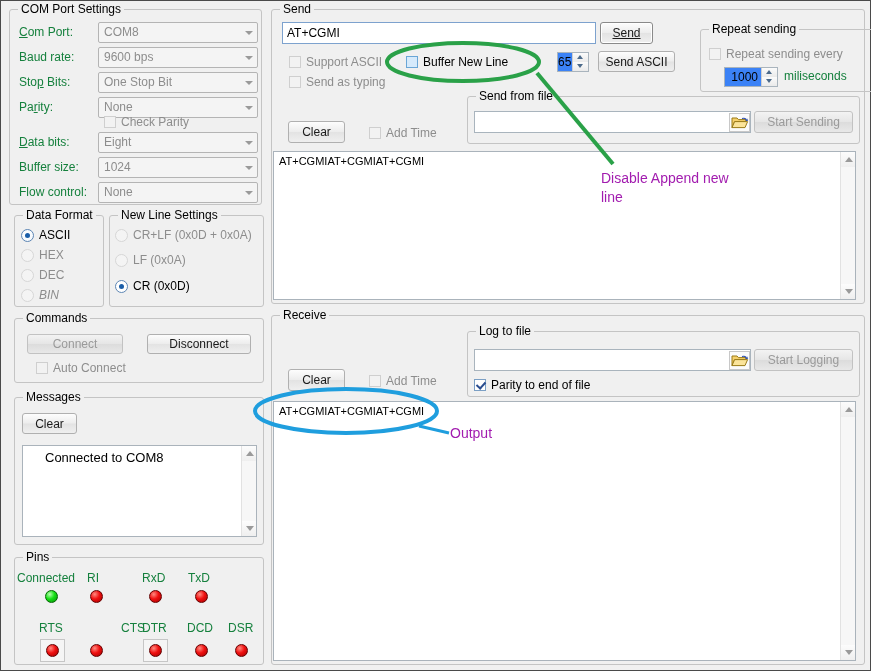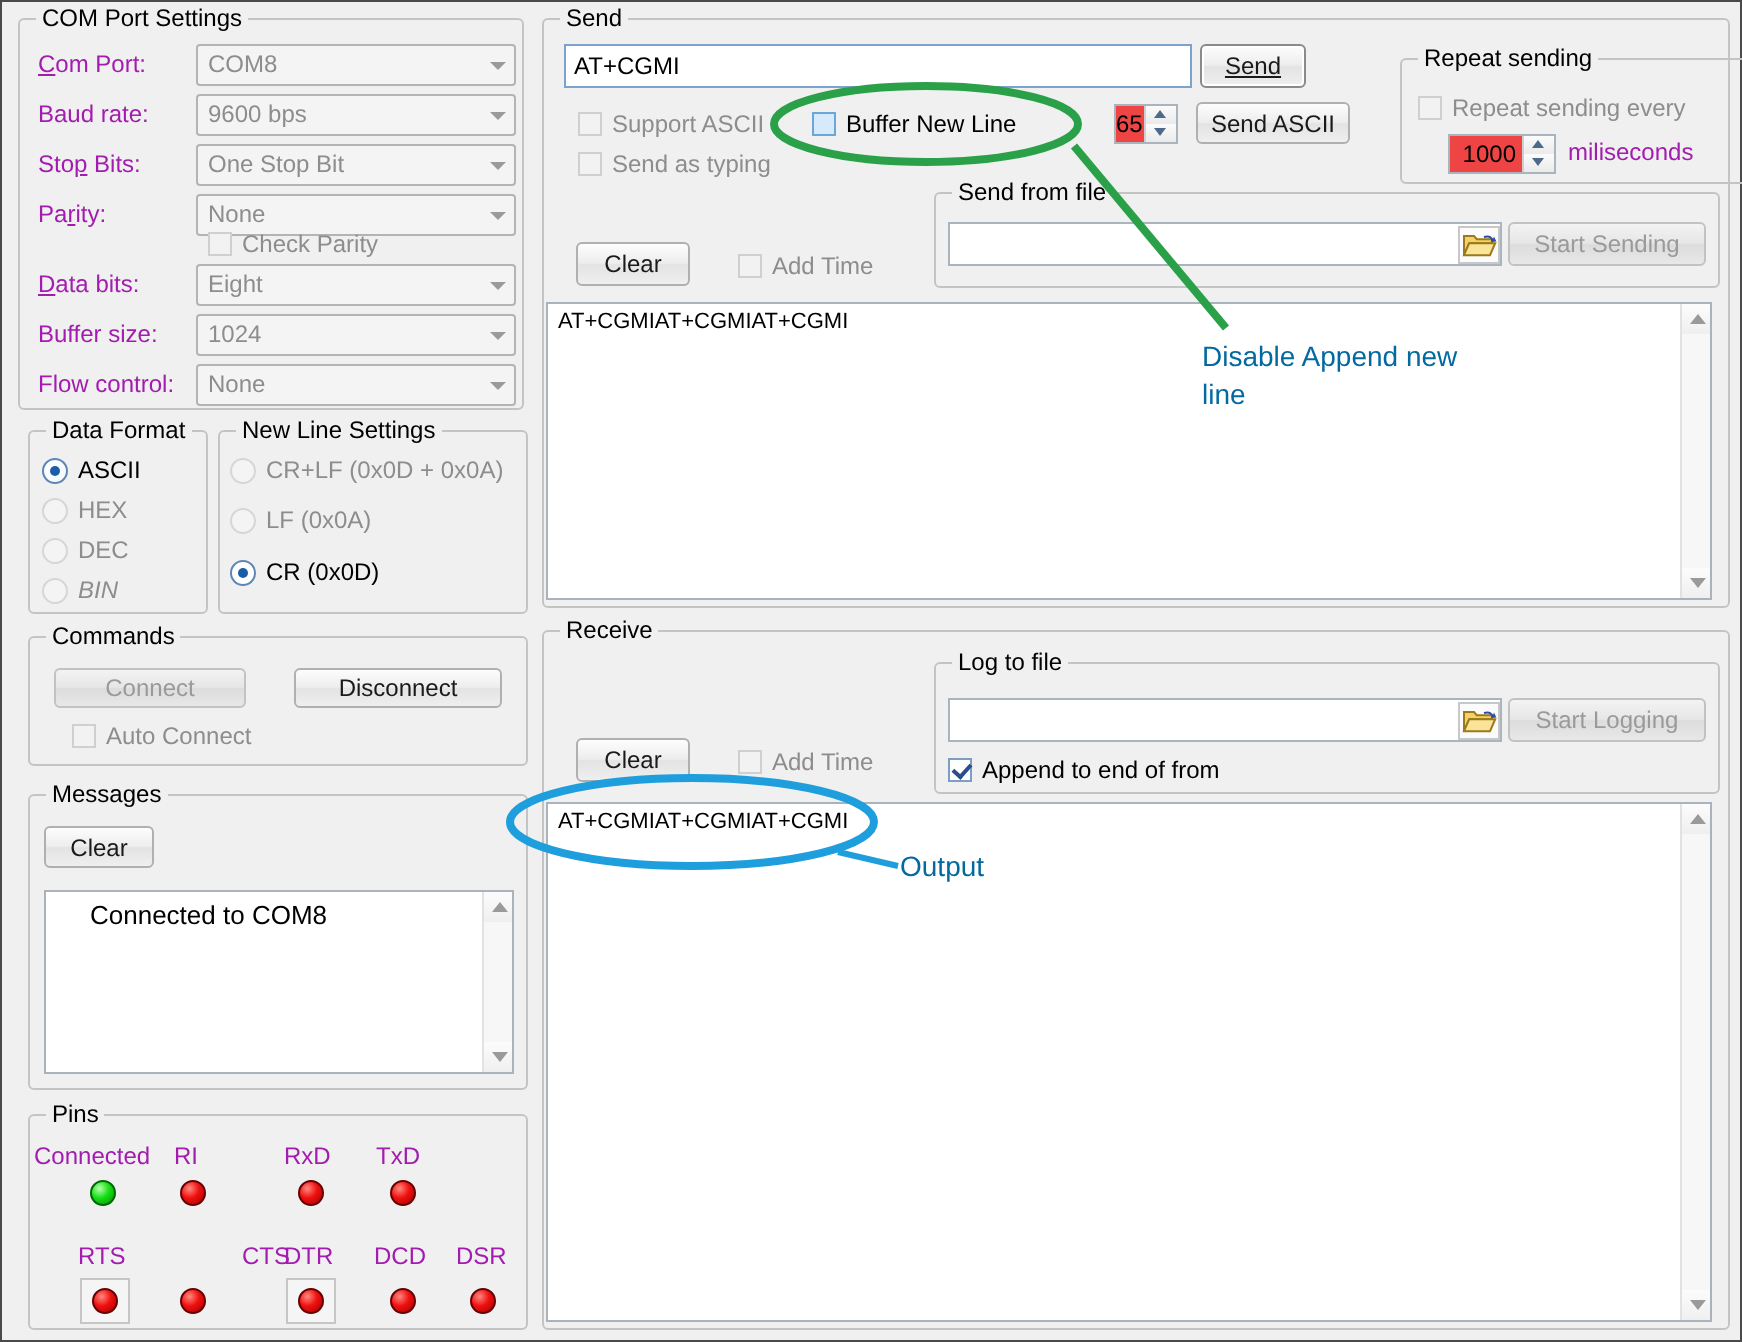--- a/index.html
+++ b/index.html
@@ -10,21 +10,21 @@
     font-size:12px;color:#000;
     overflow:hidden;position:relative;
   }
   .root{position:absolute;inset:0;border:1px solid #4a4a4a;box-sizing:border-box;background:#f0f0f0;}
 
   
   .grp{position:absolute;border:1px solid #c4c4c4;border-radius:3px;background:transparent;box-sizing:border-box;}
   .grp > .cap{position:absolute;top:-8px;left:8px;background:#f0f0f0;padding:0 3px;font-size:12px;color:#000;white-space:nowrap;}
 
   
-  .lbl{position:absolute;font-size:12px;color:#a21caf;white-space:nowrap;text-align:center;}
+  .lbl{position:absolute;font-size:12px;color:#15803d;white-space:nowrap;text-align:center;}
   .lbl u{text-decoration:underline;}
 
   
   .combo{position:absolute;box-sizing:border-box;border:1px solid #b4b4b4;border-radius:2px;
      background:#f4f4f4;height:21px;line-height:19px;padding-left:5px;color:#8d8d8d;font-size:12px;overflow:hidden;}
   .combo .arrow{position:absolute;right:4px;top:8px;width:0;height:0;border-left:4px solid transparent;
      border-right:4px solid transparent;border-top:4px solid #9a9a9a;}
 
   
   .txt{position:absolute;box-sizing:border-box;border:1px solid #a9b4bd;background:#fff;
@@ -54,21 +54,21 @@
   .rb{position:absolute;font-size:12px;white-space:nowrap;color:#000;}
   .rb .dot{display:inline-block;width:13px;height:13px;border-radius:50%;border:1px solid #b8b8b8;
      background:radial-gradient(circle at 40% 35%,#ffffff,#ececec);vertical-align:-3px;margin-right:5px;position:relative;box-sizing:border-box;}
   .rb.on .dot{border-color:#5d86b4;background:radial-gradient(circle at 40% 35%,#ffffff,#f0f6fc);}
   .rb.on .dot:after{content:"";position:absolute;left:3px;top:3px;width:5px;height:5px;border-radius:50%;background:#1b5ea8;}
   .rb.dim{color:#8d8d8d;}
   .rb.dim .dot{border-color:#d6d6d6;background:#f4f4f4;}
   .rb.dim.on .dot{border-color:#5d86b4;background:#fff;}
 
   
-  .spin{position:absolute;box-sizing:border-box;border:1px solid #a9b4bd;background:#ef4444;height:20px;}
+  .spin{position:absolute;box-sizing:border-box;border:1px solid #a9b4bd;background:#3b82f6;height:20px;}
   .spin .v{position:absolute;left:0;right:16px;top:0;bottom:0;line-height:18px;text-align:right;padding-right:3px;font-size:12px;}
   .spin .bt{position:absolute;right:0;width:15px;border-left:1px solid #cfcfcf;background:linear-gradient(#fbfbfb,#eaeaea);}
   .spin .bt.up{top:0;height:9px;}
   .spin .bt.dn{bottom:0;height:9px;}
   .spin .bt i{position:absolute;left:4px;width:0;height:0;border-left:3px solid transparent;border-right:3px solid transparent;}
   .spin .bt.up i{top:2px;border-bottom:4px solid #4c6a8a;}
   .spin .bt.dn i{top:2px;border-top:4px solid #4c6a8a;}
 
   
   .area{position:absolute;box-sizing:border-box;border:1px solid #aab3bb;background:#fff;overflow:hidden;}
@@ -88,21 +88,21 @@
   .folder{position:absolute;width:21px;height:19px;box-sizing:border-box;border:1px solid #c8c8c8;background:#fbfbfb;}
 
   
   .led{position:absolute;width:13px;height:13px;border-radius:50%;box-sizing:border-box;}
   .led.red{background:radial-gradient(circle at 34% 30%,#ff8a80 0%,#f01010 45%,#a00000 100%);border:1px solid #600;}
   .led.green{background:radial-gradient(circle at 34% 30%,#b9ffb0 0%,#15e015 45%,#0a8a0a 100%);border:1px solid #060;}
   .ledbtn{position:absolute;width:25px;height:23px;box-sizing:border-box;border:1px solid #c6c6c6;background:#f5f5f5;}
 
   
   .anno{position:absolute;pointer-events:none;}
-  .anno-text{position:absolute;font-size:14px;color:#0369a1;white-space:pre-line;line-height:19px;}
+  .anno-text{position:absolute;font-size:14px;color:#a21caf;white-space:pre-line;line-height:19px;}
 </style>
 </head>
 <body>
 
 <div class="root">
 
   <div class="grp" style="left:8px;top:8px;width:253px;height:196px;">
     <span class="cap">COM Port Settings</span>
   </div>
   <div class="lbl" style="left:18px;top:24px;"><u>C</u>om Port:</div>
@@ -344,21 +344,21 @@
       <path d="M2 4 h5 l1.4 1.6 H16 v2 H4.6 L2 13.5 Z" fill="#f6d06a" stroke="#9a7b17" stroke-width="1"></path>
       <path d="M4.6 7.6 H17.6 L15 13.6 H2 Z" fill="#fbe49a" stroke="#9a7b17" stroke-width="1"></path>
       <path d="M12 4.5 q4 -1 4.2 2.2" fill="none" stroke="#2b4db0" stroke-width="1.1"></path>
       <path d="M17 4.2 l-1.2 2.8 l2.4 -0.3 Z" fill="#2b4db0"></path>
     </svg>
   </div>
   <div class="btn dis" style="left:753px;top:348px;width:99px;height:22px;line-height:21px;">
     <span>Start Logging</span>
   </div>
   <div class="cb on" style="left:473px;top:377px;">
-    <span class="box"></span><span>Append to end of from</span>
+    <span class="box"></span><span>Parity to end of file</span>
   </div>
 
   <div class="area" style="left:272px;top:400px;width:583px;height:260px;">
     <div class="mono">AT+CGMIAT+CGMIAT+CGMI</div>
     <div class="sb" style="right:0;top:0;bottom:0;">
       <div class="ar t">
           <i></i>
         </div>
       <div class="ar b">
           <i></i>

